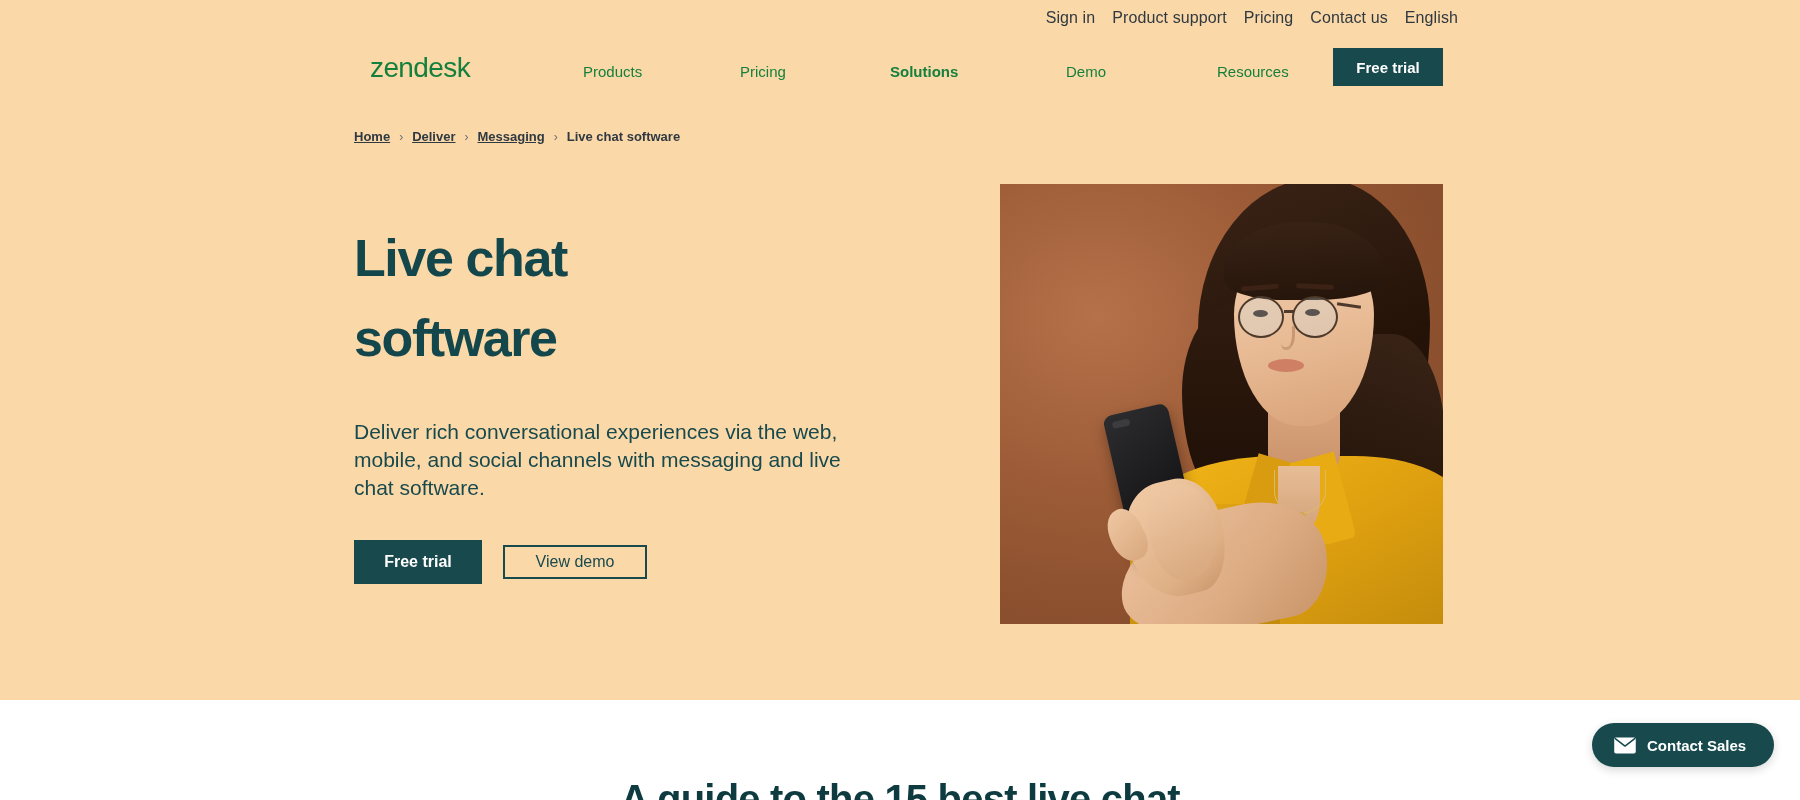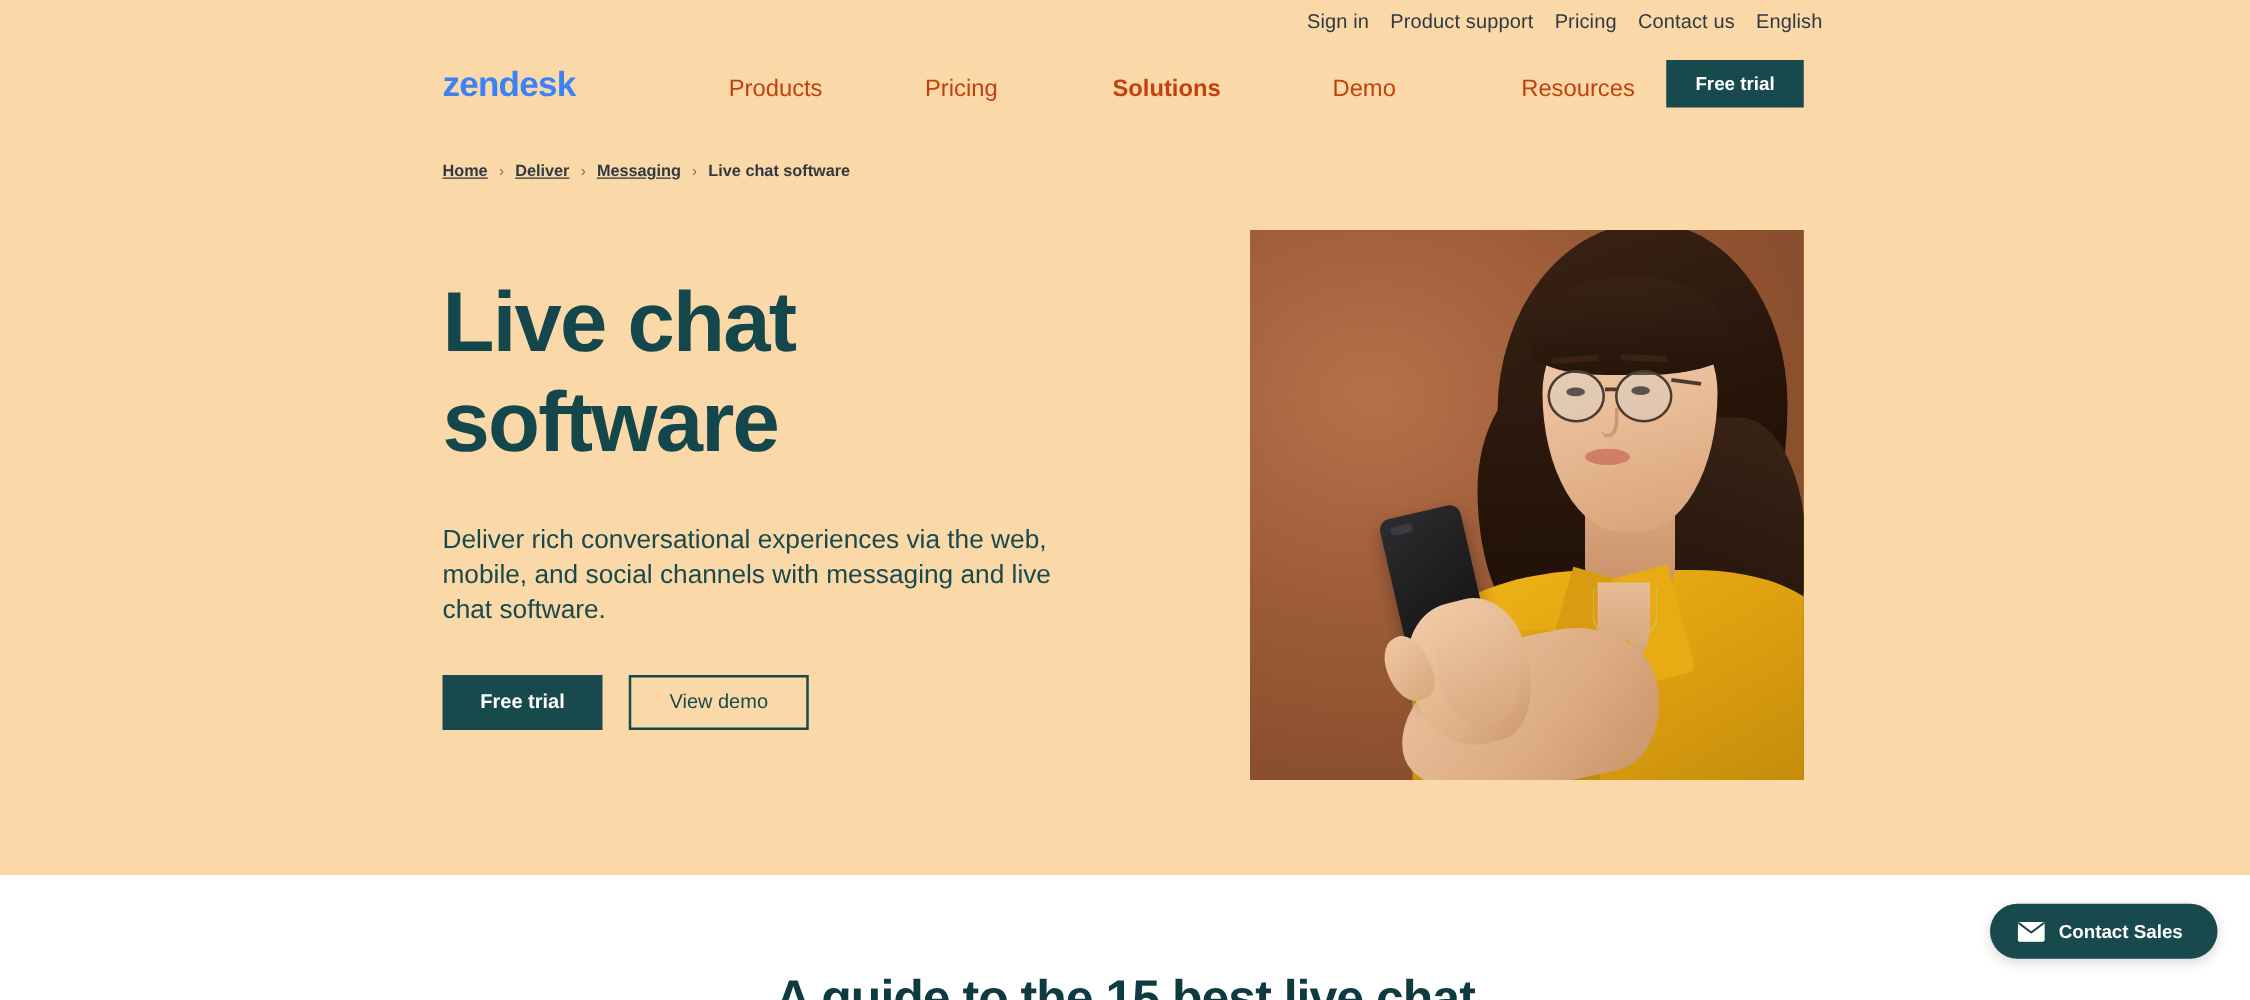--- a/index.html
+++ b/index.html
@@ -46,42 +46,42 @@
 
   
   .main-nav {
     position: absolute;
     left: 0; top: 38px;
     width: 1800px;
     height: 60px;
   }
   .brand {
     position: absolute;
-    left: 354px;
+    left: 370px;
     top: 14px;
     font-size: 28px;
     line-height: 32px;
-    font-weight: 700;
-    color: #3b82f6;
+    font-weight: 400;
+    color: #15803d;
     letter-spacing: -0.6px;
     text-decoration: none;
     font-family: "Liberation Sans", sans-serif;
   }
   .nav-links {
     position: absolute;
     left: 560px;
     top: 18px;
     display: flex;
     align-items: center;
     width: 720px;
   }
   .nav-link {
-    font-size: 19px;
+    font-size: 15px;
     line-height: 24px;
-    color: #c2410c;
+    color: #15803d;
     text-decoration: none;
     white-space: nowrap;
     font-weight: 400;
     margin-top: 31px;
   }
   .nav-link.l0 { position: absolute; left: 23px; }
   .nav-link.l1 { position: absolute; left: 180px; }
   .nav-link.l2 { position: absolute; left: 330px; font-weight: bold; }
   .nav-link.l3 { position: absolute; left: 506px; }
   .nav-link.l4 { position: absolute; left: 657px; }
@@ -135,21 +135,21 @@
   }
 
   
   .hero-copy {
     position: absolute;
     left: 354px;
     top: 218px;
     width: 560px;
   }
   .hero-title {
-    font-size: 68px;
+    font-size: 52px;
     line-height: 80px;
     font-weight: 700;
     color: #14474b;
     letter-spacing: -1.4px;
     white-space: pre-line;
   }
   .hero-sub {
     margin-top: 40px;
     font-size: 21px;
     line-height: 28px;
@@ -173,21 +173,21 @@
     display: flex;
     align-items: center;
     justify-content: center;
     text-decoration: none;
     border: none;
     cursor: pointer;
     font-family: "Liberation Sans", sans-serif;
   }
   .btn-secondary {
     width: 144px;
-    height: 44px;
+    height: 34px;
     background: transparent;
     color: #17494d;
     font-size: 16px;
     font-weight: 400;
     display: flex;
     align-items: center;
     justify-content: center;
     text-decoration: none;
     border: 2px solid #17494d;
     cursor: pointer;

